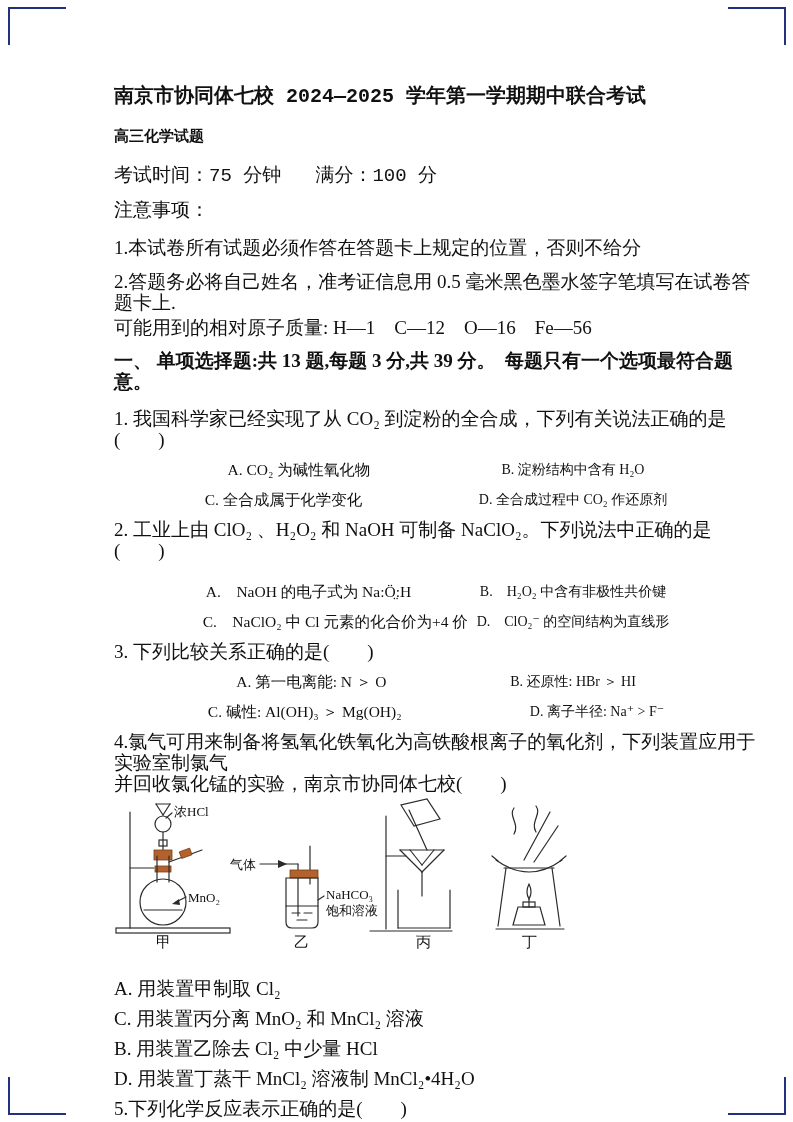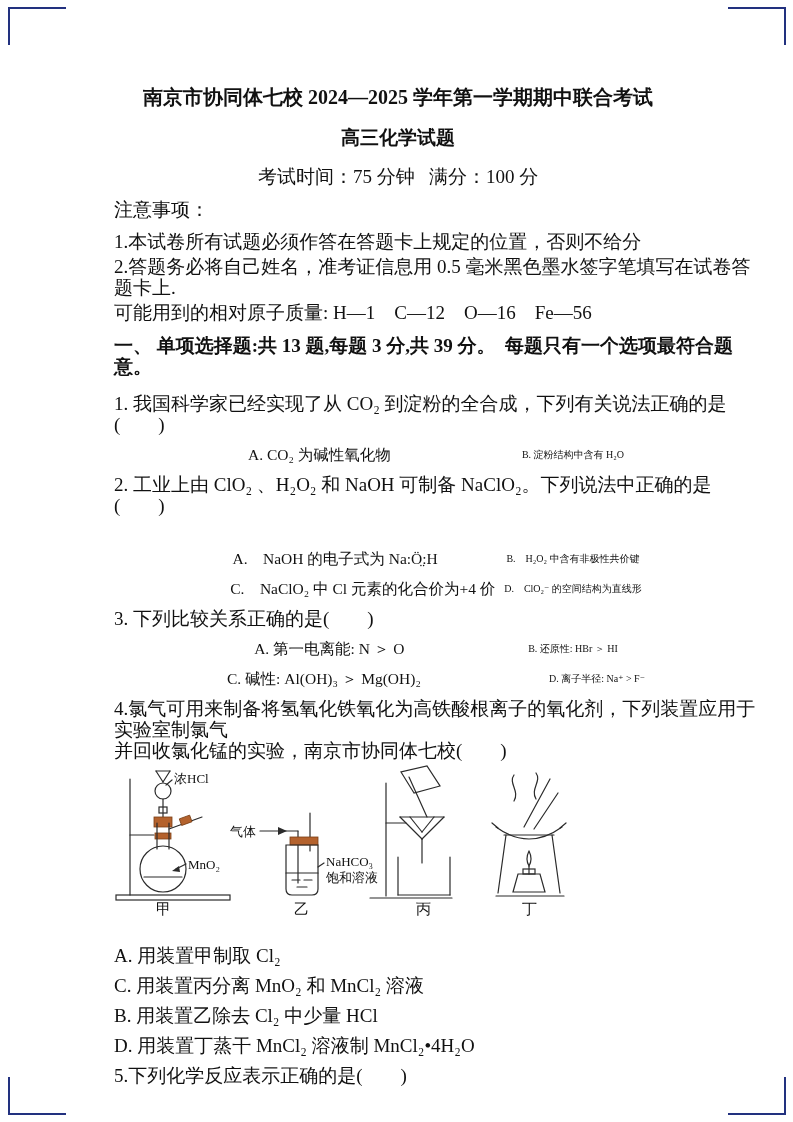--- a/index.html
+++ b/index.html
@@ -7,33 +7,33 @@
     width:793px;height:1122px;background:#ffffff;position:relative;overflow:hidden;
     font-family:"Liberation Serif","DejaVu Serif",serif;color:#111;
   }
   .corner{position:absolute;width:56px;height:36px;border:0 solid #22317f;}
   .corner.tl{top:7px;left:8px;border-top-width:2px;border-left-width:2px;}
   .corner.tr{top:7px;right:7px;border-top-width:2px;border-right-width:2px;}
   .corner.bl{bottom:7px;left:8px;border-bottom-width:2px;border-left-width:2px;}
   .corner.br{bottom:7px;right:7px;border-bottom-width:2px;border-right-width:2px;}
 
   .content{position:absolute;left:114px;top:84px;width:644px;}
-  .narrow{width:568px;text-align:center;}
+  .narrow{width:568px;font-family:Liberation Mono, monospace;}
   .line{margin:0;white-space:pre-wrap;font-size:19px;line-height:21px;}
   .b{font-weight:bold;}
   .title{font-size:20px;font-weight:bold;line-height:26px;margin:0 0 16px;}
-  .subtitle{font-size:19px;font-weight:bold;line-height:24px;margin:0 0 16px;}
+  .subtitle{font-size:15px;font-weight:bold;line-height:24px;margin:0 0 16px;}
   .mb2{margin-bottom:0}.mb4{margin-bottom:4px}.mb6{margin-bottom:16px}
-  .mb9{margin-bottom:9px}.mb11{margin-bottom:11px}.mb12{margin-bottom:12px}
-  .mb13{margin-bottom:4px}.mb15{margin-bottom:15px}
-  .mb22{margin-bottom:32px}
+  .mb9{margin-bottom:9px}.mb11{margin-bottom:17px}.mb12{margin-bottom:12px}
+  .mb13{margin-bottom:13px}.mb15{margin-bottom:15px}
+  .mb22{margin-bottom:20px}
   .row{display:flex;margin:0 0 9px;justify-content:center;}
   .row .c1{flex:0 0 274px;white-space:pre-wrap;font-size:15.5px;line-height:21px;}
   .row .c1.wide{flex-basis:322px;}
-  .row .c2{white-space:pre-wrap;font-size:10px;line-height:21px;}
+  .row .c2{white-space:pre-wrap;font-size:14px;line-height:21px;}
   .figure-wrap{margin:4px 0 24px 0;}
   svg text{font-family:"Liberation Serif","DejaVu Serif",serif;fill:#111;}
   .app-stroke{stroke:#2b2b2b;stroke-width:1.2;fill:none;stroke-linecap:round;}
   .stopper{fill:#b4622d;stroke:#7a3f16;stroke-width:0.8;}
 </style>
 </head>
 <body>
 
 <div class="corner tl"></div>
 <div class="corner tr"></div>
@@ -53,20 +53,24 @@
   <p class="line mb4">2.答题务必将自己姓名，准考证信息用 0.5 毫米黑色墨水签字笔填写在试卷答题卡上.</p>
   <p class="line mb12">可能用到的相对原子质量: H—1    C—12    O—16    Fe—56</p>
 
   <p class="line b mb6">一、 单项选择题:共 13 题,每题 3 分,共 39 分。  每题只有一个选项最符合题意。</p>
 
   <p class="line mb9">1. 我国科学家已经实现了从 CO₂ 到淀粉的全合成，下列有关说法正确的是(　　)</p>
   <div class="row">
     <span class="c1">A. CO₂ 为碱性氧化物</span>
     <span class="c2">B. 淀粉结构中含有 H₂O</span>
   </div>
+  <div class="row">
+    <span class="c1">C. 全合成属于化学变化</span>
+    <span class="c2">D. 全合成过程中 CO₂ 作还原剂</span>
+  </div>
 
   <p class="line mb22">2. 工业上由 ClO₂ 、H₂O₂ 和 NaOH 可制备 NaClO₂。下列说法中正确的是(　　)</p>
   <div class="row mb13">
     <span class="c1">A.　NaOH 的电子式为 Na:Ö̤:H</span>
     <span class="c2">B.　H₂O₂ 中含有非极性共价键</span>
   </div>
   <div class="row mb15">
     <span class="c1">C.　NaClO₂ 中 Cl 元素的化合价为+4 价</span>
     <span class="c2">D.　ClO₂⁻ 的空间结构为直线形</span>
   </div>

